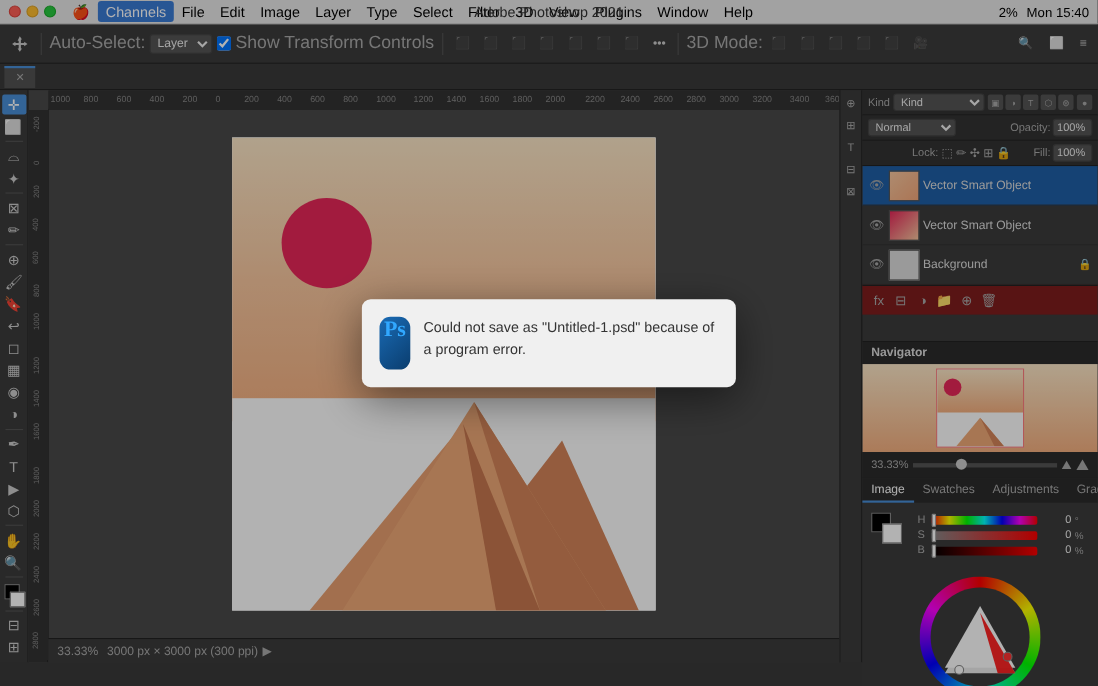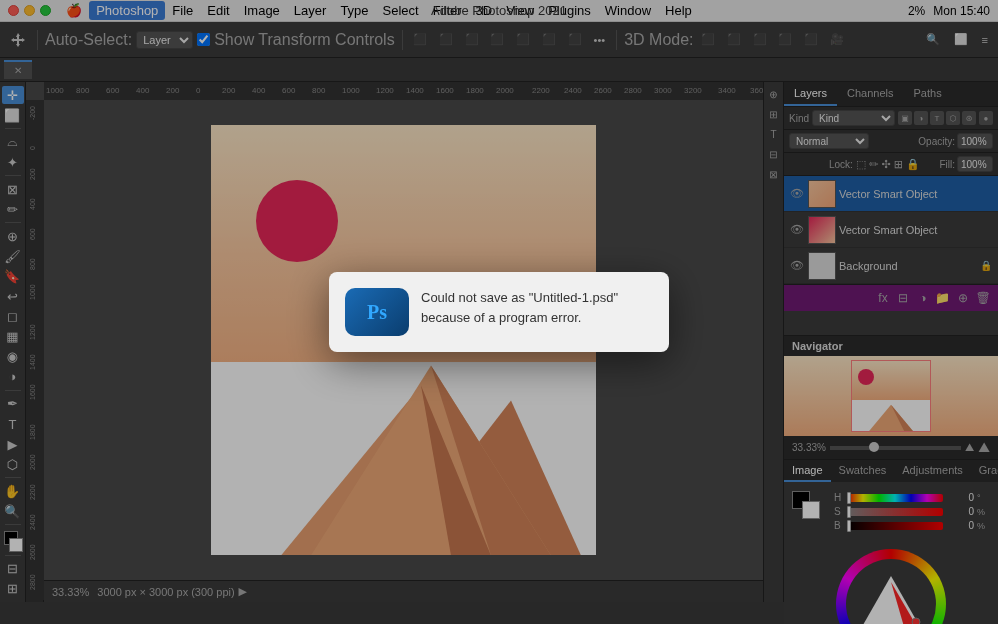--- a/index.html
+++ b/index.html
@@ -125,21 +125,21 @@
     
     .layers-list { flex: 1; overflow-y: auto; background: #3c3c3c; }
     .layer-item { display: flex; align-items: center; gap: 3px; padding: 3px 5px; border-bottom: 1px solid #333; cursor: pointer; height: 36px; }
     .layer-item.selected { background: #1f5fa6; }
     .layer-eye { width: 16px; height: 16px; display: flex; align-items: center; justify-content: center; color: #aaa; font-size: 11px; cursor: pointer; }
     .layer-thumb { width: 28px; height: 28px; border: 1px solid #555; background: #888; flex-shrink: 0; }
     .layer-name { flex: 1; color: #ddd; font-size: 11px; overflow: hidden; text-overflow: ellipsis; white-space: nowrap; }
     .layer-lock { color: #888; font-size: 10px; margin-left: auto; }
 
     
-    .layers-controls { display: flex; align-items: center; justify-content: flex-end; padding: 3px 5px; background: #701a75; border-top: 1px solid #222; }
+    .layers-controls { display: flex; align-items: center; justify-content: flex-start; padding: 3px 5px; background: #7f1d1d; border-top: 1px solid #222; }
     .layers-ctrl-btn { color: #aaa; font-size: 12px; cursor: pointer; width: 20px; height: 20px; display: flex; align-items: center; justify-content: center; }
 
     
     .navigator-section { background: #3c3c3c; border-top: 1px solid #222; margin-top: 24px; }
     .nav-header { display: flex; align-items: center; padding: 4px 8px; background: #2c2c2c; }
     .nav-title { color: #ddd; font-size: 11px; font-weight: bold; flex: 1; }
     .nav-thumb { width: 100%; height: 80px; background: #555; display: flex; align-items: center; justify-content: center; overflow: hidden; }
     .nav-percent { padding: 3px 8px; display: flex; align-items: center; gap: 4px; background: #2c2c2c; }
     .nav-pct-text { color: #aaa; font-size: 10px; }
     .nav-slider { flex: 1; height: 4px; background: #555; position: relative; }
@@ -183,24 +183,24 @@
       color: #333;
       border-bottom: 1px solid #c0c0c0;
     }
     .dialog-body {
       display: flex;
       align-items: flex-start;
       padding: 16px;
       gap: 12px;
     }
     .dialog-icon {
-      width: 64px; height: 48px;
+      width: 28px; height: 48px;
       background: linear-gradient(135deg, #1a6bb5, #0a3d6e);
       border-radius: 10px;
-      display: flex; align-items: center; justify-content: center;
+      display: flex; align-items: flex-start; justify-content: center;
       flex-shrink: 0;
     }
     .ps-logo {
       color: #31a8ff;
       font-size: 20px;
       font-weight: bold;
       font-family: 'Georgia', serif;
     }
     .dialog-message {
       color: #333;
@@ -232,21 +232,21 @@
 <body>
 
 <div id="menubar">
   <div class="mac-dots">
     <div class="mac-dot dot-red"></div>
     <div class="mac-dot dot-yellow"></div>
     <div class="mac-dot dot-green"></div>
   </div>
   <span class="menu-item">🍎</span>
   <div class="menu-items">
-    <span class="menu-item active">Photoshop</span>
+    <span class="menu-item active">Channels</span>
     <span class="menu-item">File</span>
     <span class="menu-item">Edit</span>
     <span class="menu-item">Image</span>
     <span class="menu-item">Layer</span>
     <span class="menu-item">Type</span>
     <span class="menu-item">Select</span>
     <span class="menu-item">Filter</span>
     <span class="menu-item">3D</span>
     <span class="menu-item">View</span>
     <span class="menu-item">Plugins</span>
@@ -439,25 +439,20 @@
       <div class="rail-btn">⊞</div>
       <div class="rail-btn">T</div>
       <div class="rail-btn">⊟</div>
       <div class="rail-btn">⊠</div>
     </div>
 
     <div id="right-panel">
 
       <div>
 
-        <div class="panel-tabs">
-          <div class="panel-tab active">Layers</div>
-          <div class="panel-tab">Channels</div>
-          <div class="panel-tab">Paths</div>
-        </div>
 
         <div class="layers-filter">
           <span style="color:#aaa;font-size:10px;">Kind</span>
           <select class="filter-select">
             <option>Kind</option>
           </select>
           <div class="filter-icons">
             <div class="filter-icon">▣</div>
             <div class="filter-icon">◑</div>
             <div class="filter-icon">T</div>

